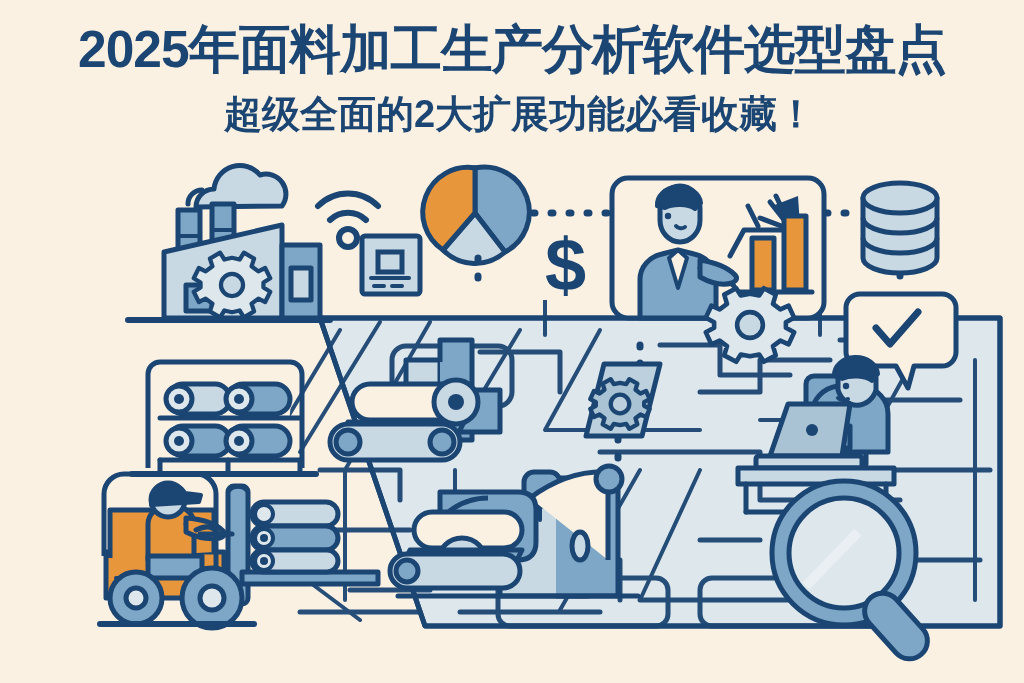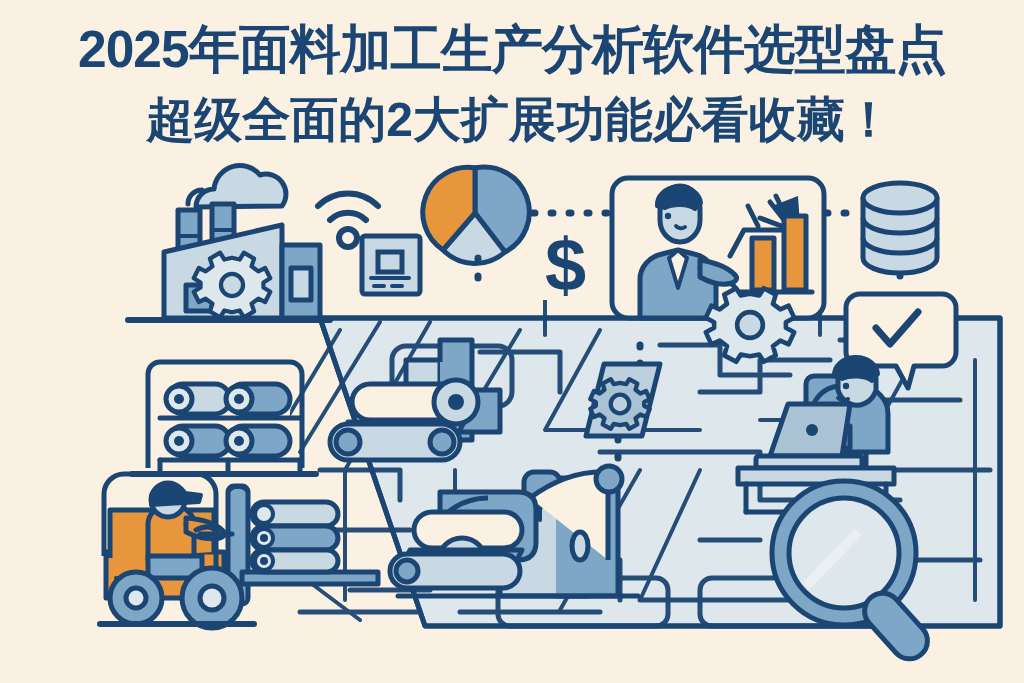--- a/index.html
+++ b/index.html
@@ -13,21 +13,21 @@
   .txt-title{
     position:absolute;left:0;right:0;top:22px;text-align:center;
     font-size:52px;font-weight:bold;color:#1b4572;
     letter-spacing:-1px;line-height:1.05;
     font-family:"Liberation Sans","DejaVu Sans",sans-serif;
     white-space:nowrap;
     transform:scaleX(0.99);
   }
   .txt-sub{
     position:absolute;left:0;right:0;top:95px;text-align:center;
-    font-size:48px;font-weight:bold;color:#1b4572;
+    font-size:38px;font-weight:bold;color:#1b4572;
     line-height:1.05;white-space:nowrap;
     font-family:"Liberation Sans","DejaVu Sans",sans-serif;
     padding-left:15px;
   }
 </style>
 </head>
 <body>
 
 <div id="poster">
 

